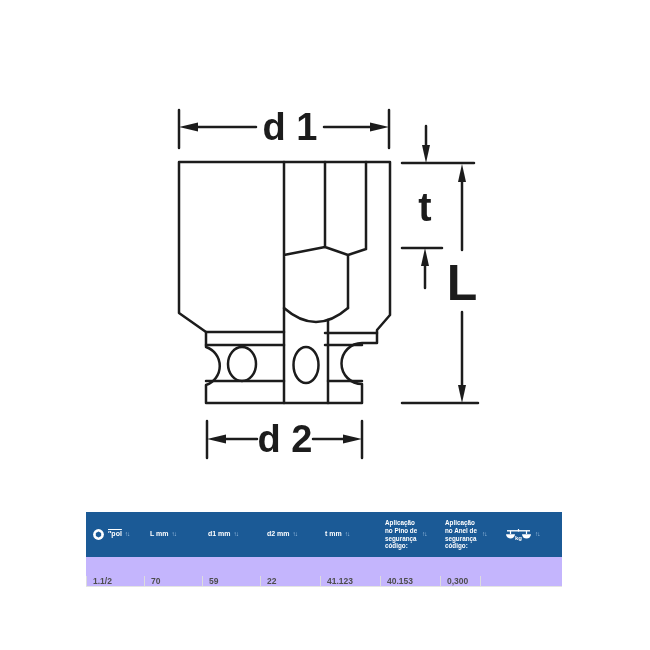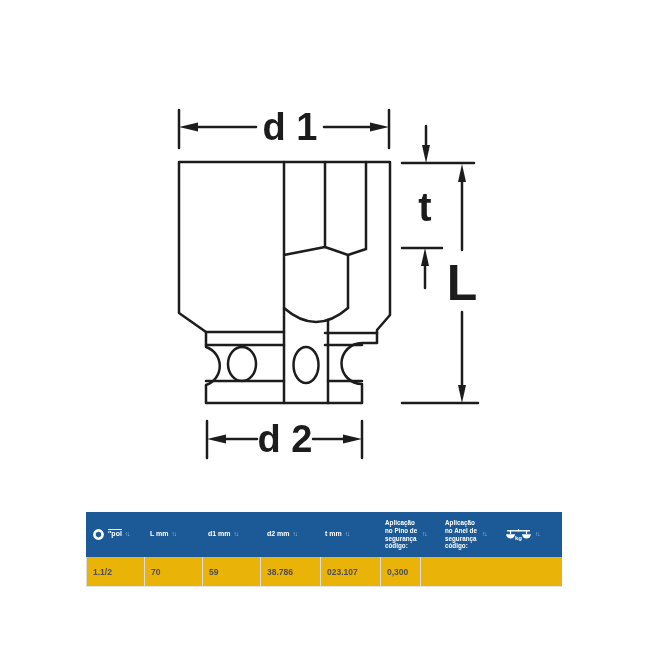--- a/index.html
+++ b/index.html
@@ -14,21 +14,21 @@
   .thead { display:flex; background:#1b5a96; height:45px; }
   .th {
     box-sizing:border-box; display:flex; align-items:center; gap:3px;
     padding:2px 2px 2px 6px; color:#ffffff; font-size:7px; font-weight:700;
     line-height:1.25; cursor:pointer;
   }
   .th .label { flex:0 1 auto; text-align:left; }
   .th.wrap .label { font-size:6.3px; width:34px; }
   .sort { color:#9fc0e0; font-size:6.5px; letter-spacing:-1px; flex:none; }
   .pol-label { text-decoration:overline; }
-  .trow { display:flex; height:29px; background:#eab308; border-bottom:1px solid #e4e4e4; }
+  .trow { display:flex; height:29px; background:#c4b5fd; border-bottom:1px solid #e4e4e4;align-items:flex-end; }
   .td {
     box-sizing:border-box; display:flex; align-items:center; padding-left:6px;
     font-size:8.5px; font-weight:700; color:#4d4d4d; border-left:1px solid #dcdcdc;
   }
   .td.last { border-right:1px solid #dcdcdc; }
   .w58 { width:58px; } .w59 { width:59px; } .w60 { width:60px; } .w63 { width:41px; }
   .hicon { flex:none; }
 </style>
 </head>
 <body>
@@ -131,17 +131,18 @@
         <text x="13.5" y="11.5" text-anchor="middle" font-size="6" font-weight="700" fill="#ffffff" stroke="none" font-family="Liberation Sans, sans-serif">kg</text>
       </svg>
       <span class="sort">↑↓</span>
     </div>
   </div>
 
   <div class="trow">
     <div class="td w58">1.1/2</div>
     <div class="td w58">70</div>
     <div class="td w58">59</div>
-    <div class="td w60">38.786</div>
-    <div class="td w60">023.107</div>
+    <div class="td w60">22</div>
+    <div class="td w60">41.123</div>
+    <div class="td w60">40.153</div>
     <div class="td w63 last">0,300</div>
   </div>
 </div>
 
 </body></html>

